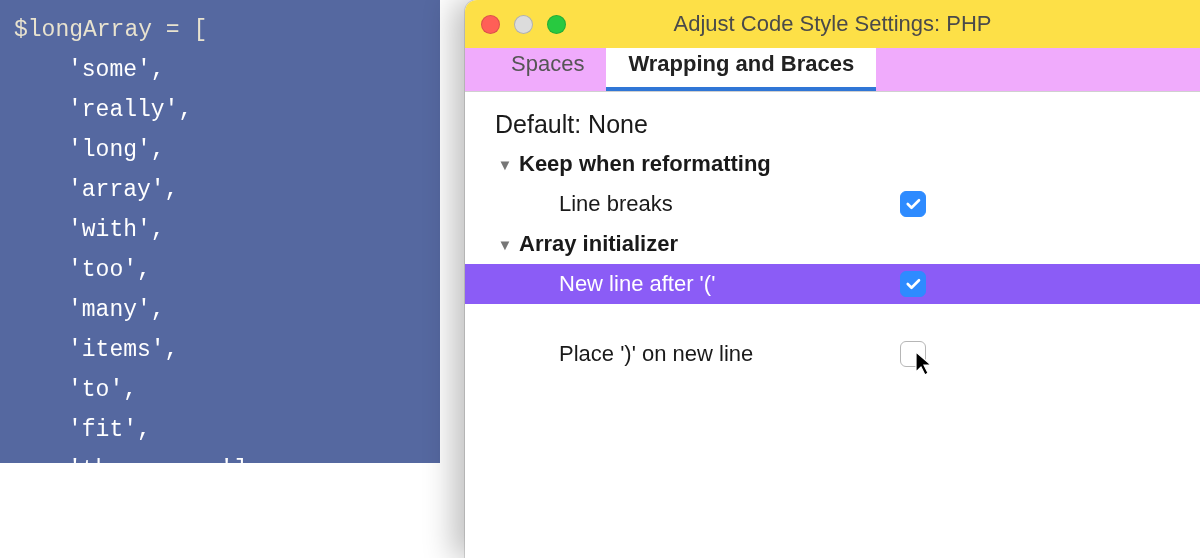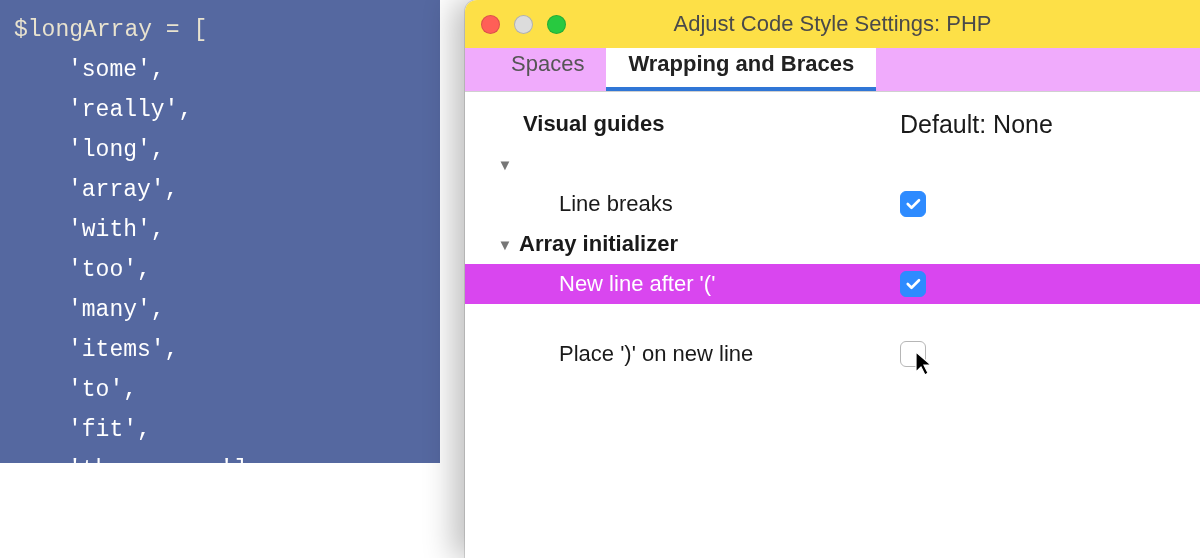--- a/index.html
+++ b/index.html
@@ -115,21 +115,21 @@
     justify-content: center;
     color: #777;
     font-size: 15px;
     margin-right: 4px;
   }
   .section-title { font-weight: 700; }
   .indent1 { padding-left: 28px; }
   .indent2 { padding-left: 64px; }
   .default-text { font-size: 25px; color: #1a1a1a; }
   .row.selected {
-    background: #d946ef;
+    background: #8b5cf6;
     color: #fff;
     margin-left: -30px;
     margin-right: -20px;
     padding-left: 30px;
     padding-right: 20px;
     align-items: center;
   }
   .row.selected .label-col { }
   .checkbox {
     width: 26px; height: 26px;
@@ -183,31 +183,29 @@
   </div>
 
   <div class="tabbar">
     <div class="tab">Spaces</div>
     <div class="tab active">Wrapping and Braces</div>
   </div>
 
   <div class="settings-body">
 
     <div class="row">
-      <div class="label-col indent1">
-        <span class="section-title">Visual guides</span>
-      </div>
       <div class="val-col">
         <span class="default-text">Default: None</span>
       </div>
     </div>
 
     <div class="row">
       <div class="label-col">
         <span class="expander">▼</span>
+        <span class="section-title">Keep when reformatting</span>
       </div>
       <div class="val-col"></div>
     </div>
 
     <div class="row">
       <div class="label-col indent2">
         <span>Line breaks</span>
       </div>
       <div class="val-col">
         <span class="checkbox checked">

